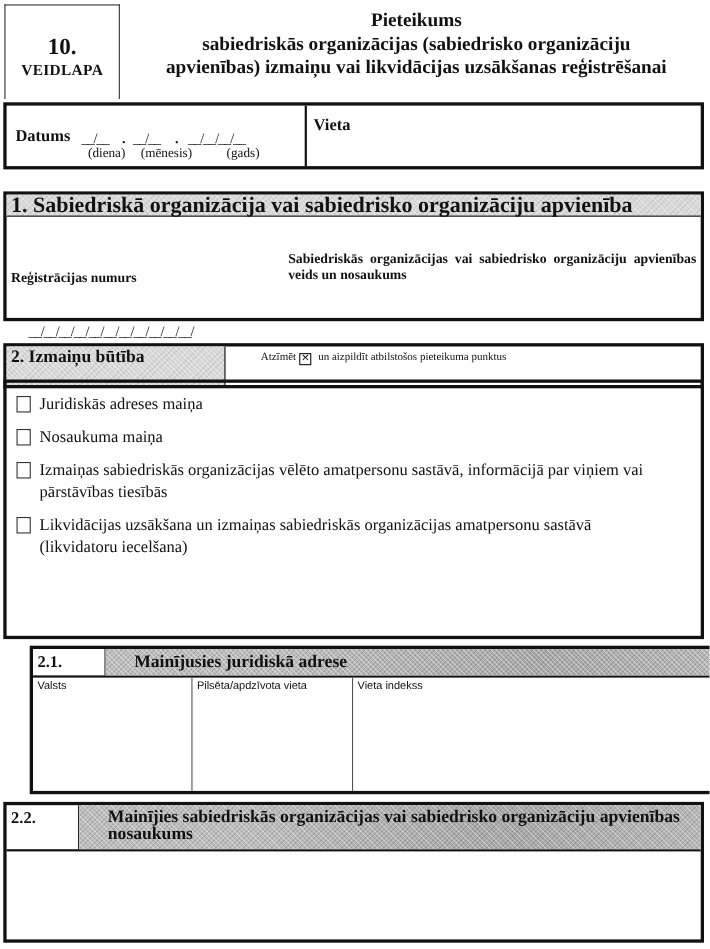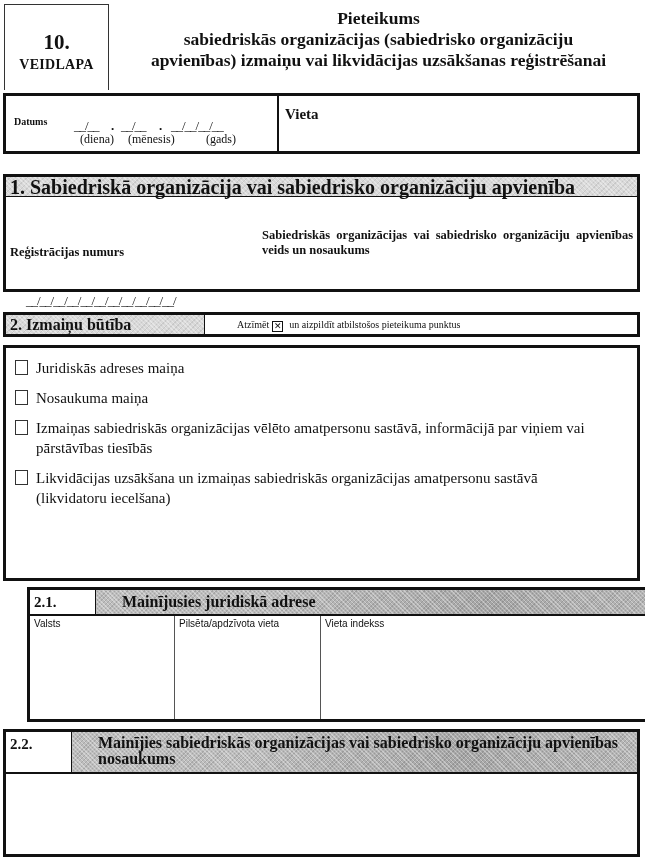--- a/index.html
+++ b/index.html
@@ -23,37 +23,37 @@
 
     
     #form-number-box { left: 4px; top: 4px; width: 105px; height: 86px; border: 1px solid #333; border-bottom: none; text-align: center; }
     #form-number { display: block; font-weight: bold; font-size: 21px; margin-top: 26px; line-height: 22px; }
     #form-label { display: block; font-weight: bold; font-size: 14px; margin-top: 4px; letter-spacing: 0.3px; }
     #title-block { left: 112px; top: 8px; width: 533px; text-align: center; font-weight: bold; font-size: 17.5px; line-height: 21px; }
 
     
     #date-place { left: 3px; top: 93px; width: 637px; height: 61px; border: 3px solid #111; display: flex; }
     #date-cell { width: 273px; border-right: 2px solid #111; position: relative; }
-    #date-label { position: absolute; left: 8px; top: 20px; font-weight: bold; font-size: 10px; text-align: center; }
+    #date-label { position: absolute; left: 8px; top: 20px; font-weight: bold; font-size: 15px; text-align: center; }
     .blank { position: absolute; top: 22px; font-size: 13px; letter-spacing: -1px; }
     .sublabel { position: absolute; top: 36px; font-size: 12px; }
     #place-cell { flex: 1; position: relative; }
     #place-label { position: absolute; left: 6px; top: 10px; font-weight: bold; font-size: 15px; }
 
     
     #section1 { left: 3px; top: 174px; width: 637px; height: 118px; border: 3px solid #111; }
     #section1-header { height: 20px; border-bottom: 1.5px solid #111; padding-left: 4px; font-weight: bold; font-size: 20px; line-height: 20px; }
     #section1-body { display: flex; height: 92px; align-items: center; }
     #reg-cell { width: 252px; border-right: 1.5px solid #111; position: relative; }
     #reg-label { position: absolute; left: 4px; top: 2px; font-weight: bold; font-size: 12.5px; }
     #reg-blanks { position: absolute; left: 20px; top: 50px; font-size: 13px; letter-spacing: -1px; }
     #org-cell { flex: 1; padding: 2px 4px; font-weight: bold; font-size: 12.5px; line-height: 15px; text-align: justify; text-align-last: left; }
 
     
-    #section2-header { left: 3px; top: 312px; width: 637px; height: 25px; border: 3px solid #111; display: flex; }
+    #section2-header { left: 3px; top: 312px; width: 637px; height: 41px; border: 3px solid #111; display: flex; }
     #section2-title { width: 199px; border-right: 1.5px solid #111; padding-left: 4px; font-weight: bold; font-size: 16px; line-height: 19px; }
     #section2-instr { flex: 1; font-size: 10px; line-height: 19px; padding-left: 32px; }
     .xbox { display: inline-block; width: 11px; height: 11px; border: 1.5px solid #111; font-size: 9px; line-height: 8px; text-align: center; font-weight: bold; vertical-align: -1px; margin: 0 6px 0 3px; font-family: "DejaVu Sans", sans-serif; }
 
     
     #change-list { left: 3px; top: 345px; width: 637px; height: 236px; border: 3px solid #111; padding: 10px 0 0 9px; }
     .chk-item { display: flex; align-items: flex-start; font-size: 15px; line-height: 20px; margin-bottom: 10px; }
     .chk { width: 13px; height: 15px; border: 1px solid #333; flex-shrink: 0; margin-top: 2px; margin-right: 8px; }
     .chk-text em { font-style: italic; }
 

